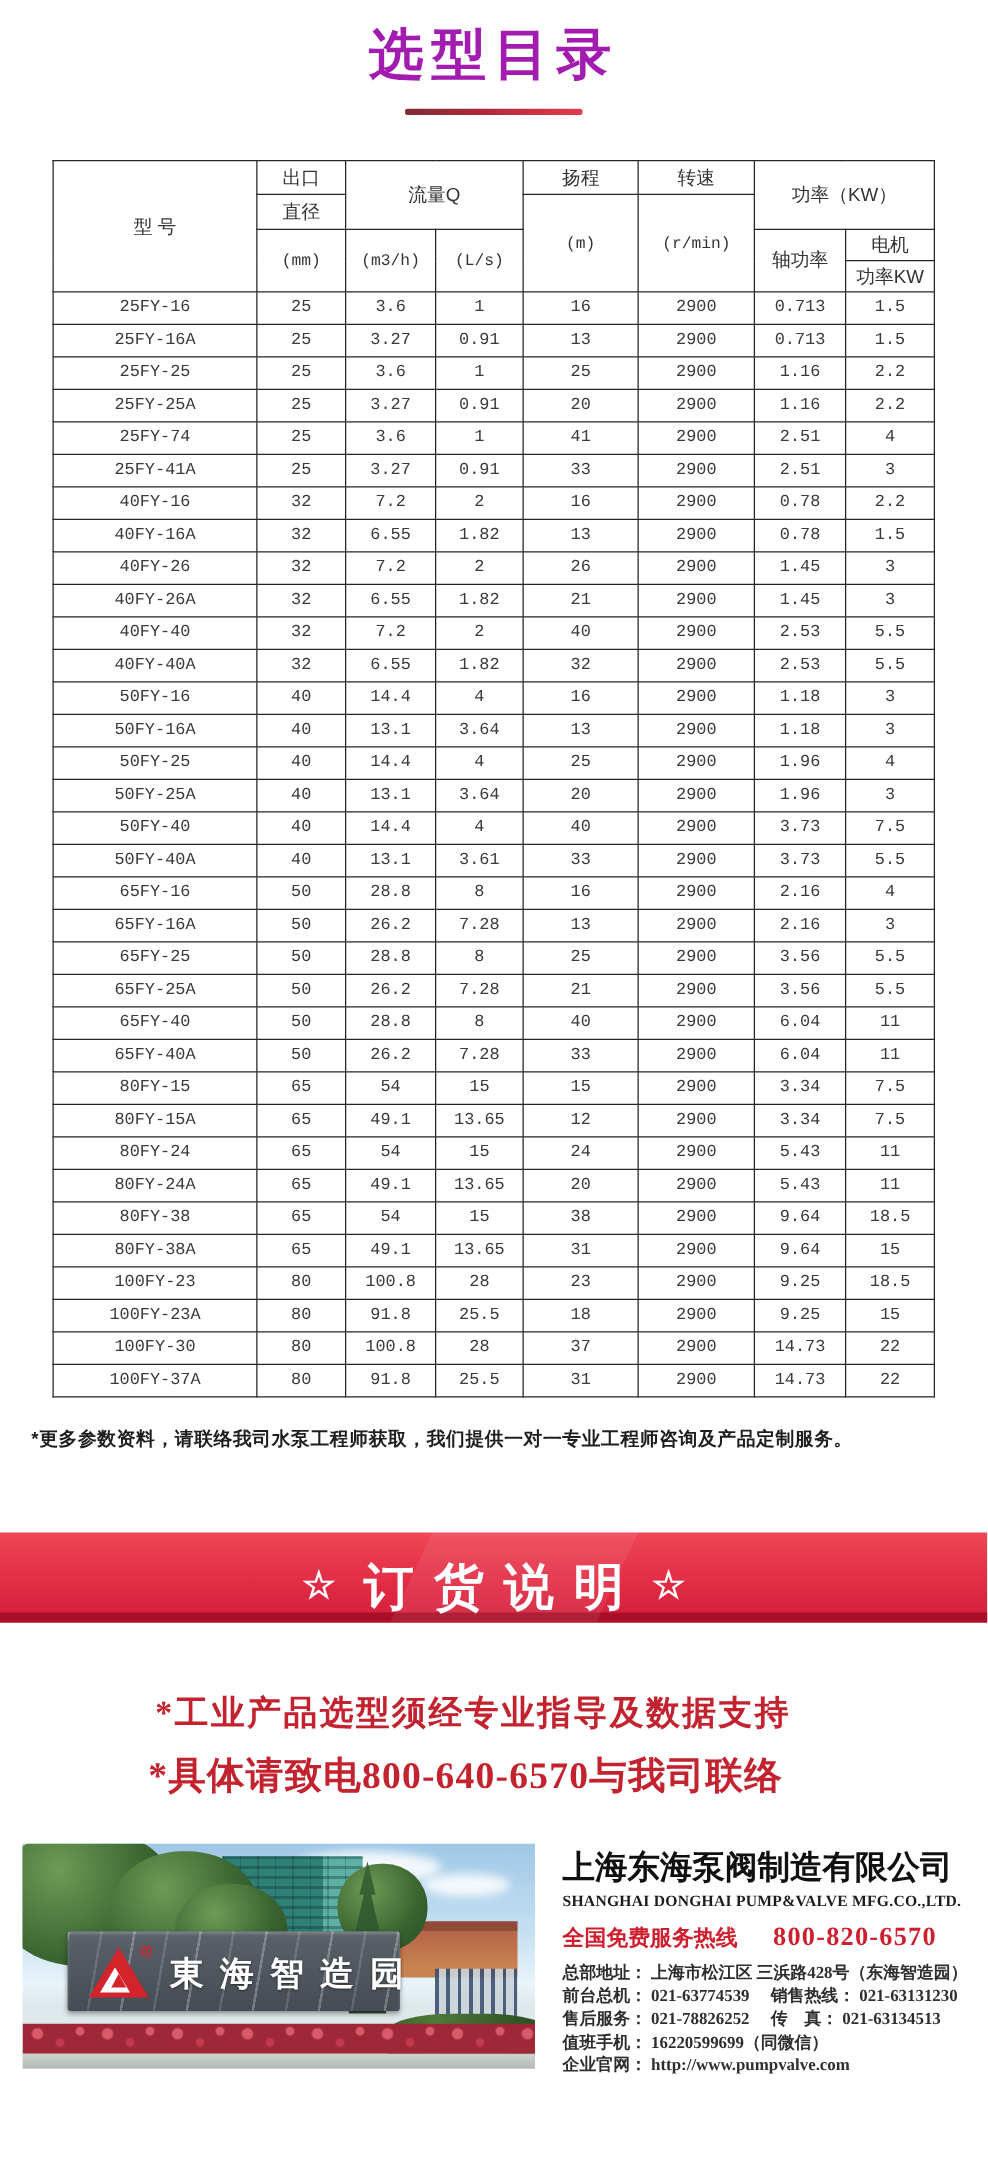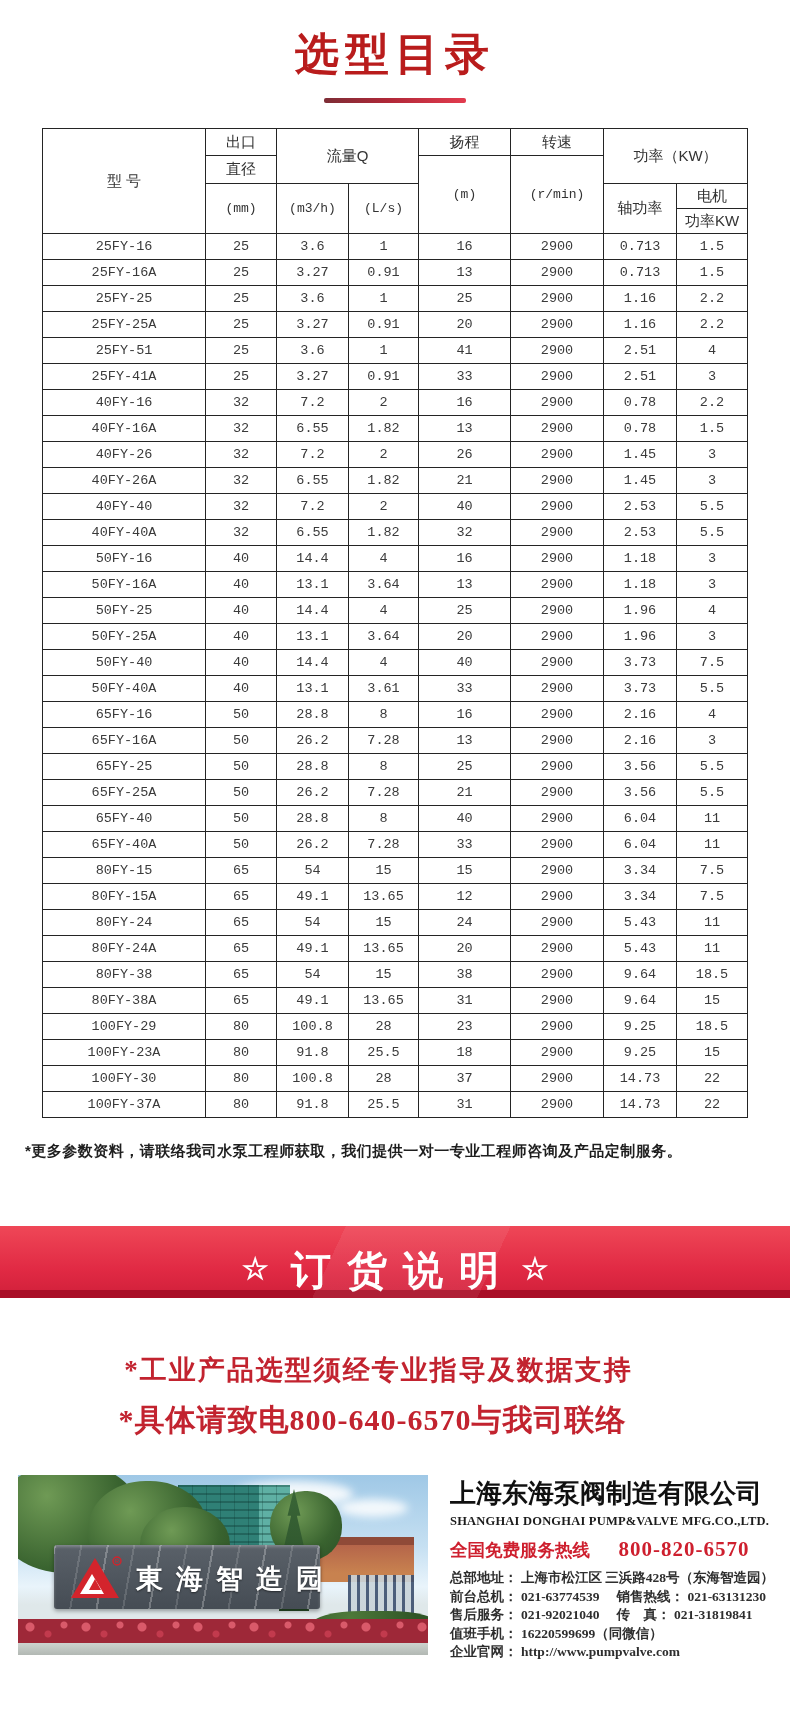--- a/index.html
+++ b/index.html
@@ -1,21 +1,21 @@
 <!DOCTYPE html>
 <html><head>
 <meta charset="utf-8">
 <style>
   html,body{margin:0;padding:0;background:#fff;}
   .page{position:relative;width:790px;height:1727px;background:#fff;overflow:hidden;
         font-family:"Liberation Sans",sans-serif;}
 
   
   .title-wrap{position:absolute;top:14px;left:0;width:100%;text-align:center;}
-  .main-title{margin:11px;font-size:44px;font-weight:bold;letter-spacing:6px;color:#b91c1c;}
+  .main-title{margin:0;font-size:44px;font-weight:bold;letter-spacing:6px;color:#a21caf;}
   .title-underline{width:142px;height:5px;margin:14px auto 0;border-radius:2px;
         background:linear-gradient(90deg,#7d2d36,#b02838 45%,#e23b4e);}
 
   
   .spec-table{position:absolute;left:42px;top:128px;width:705px;border-collapse:collapse;
         table-layout:fixed;color:#3a3a3a;}
   .spec-table th,.spec-table td{border:1px solid #242424;text-align:center;
         vertical-align:middle;padding:0;font-weight:normal;}
   .spec-table thead th{font-family:"Liberation Sans",sans-serif;font-size:15px;color:#333;}
   .spec-table .unit{font-family:"Liberation Mono",monospace;font-size:13px;}
@@ -180,21 +180,21 @@
       <td>25FY-25A</td>
       <td>25</td>
       <td>3.27</td>
       <td>0.91</td>
       <td>20</td>
       <td>2900</td>
       <td>1.16</td>
       <td>2.2</td>
     </tr>
         <tr>
-      <td>25FY-51</td>
+      <td>25FY-74</td>
       <td>25</td>
       <td>3.6</td>
       <td>1</td>
       <td>41</td>
       <td>2900</td>
       <td>2.51</td>
       <td>4</td>
     </tr>
         <tr>
       <td>25FY-41A</td>
@@ -440,21 +440,21 @@
       <td>80FY-38A</td>
       <td>65</td>
       <td>49.1</td>
       <td>13.65</td>
       <td>31</td>
       <td>2900</td>
       <td>9.64</td>
       <td>15</td>
     </tr>
         <tr>
-      <td>100FY-29</td>
+      <td>100FY-23</td>
       <td>80</td>
       <td>100.8</td>
       <td>28</td>
       <td>23</td>
       <td>2900</td>
       <td>9.25</td>
       <td>18.5</td>
     </tr>
         <tr>
       <td>100FY-23A</td>
@@ -545,23 +545,23 @@
       <span></span>
     </li>
         <li>
       <span>前台总机：</span>
       <span>021-63774539</span>
       <span>　销售热线：</span>
       <span>021-63131230</span>
     </li>
         <li>
       <span>售后服务：</span>
-      <span>021-92021040</span>
+      <span>021-78826252</span>
       <span>　传　真：</span>
-      <span>021-31819841</span>
+      <span>021-63134513</span>
     </li>
         <li>
       <span>值班手机：</span>
       <span>16220599699（同微信）</span>
       <span></span>
       <span></span>
     </li>
         <li>
       <span>企业官网：</span>
       <span>http://www.pumpvalve.com</span>

